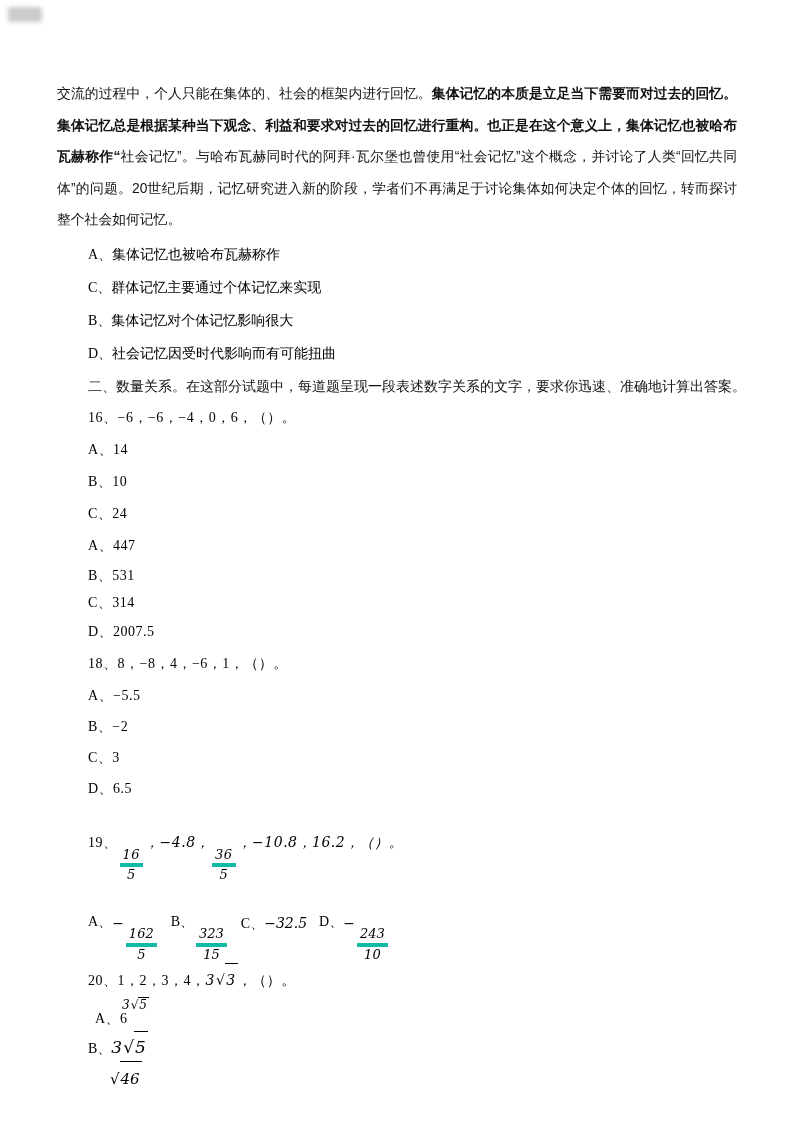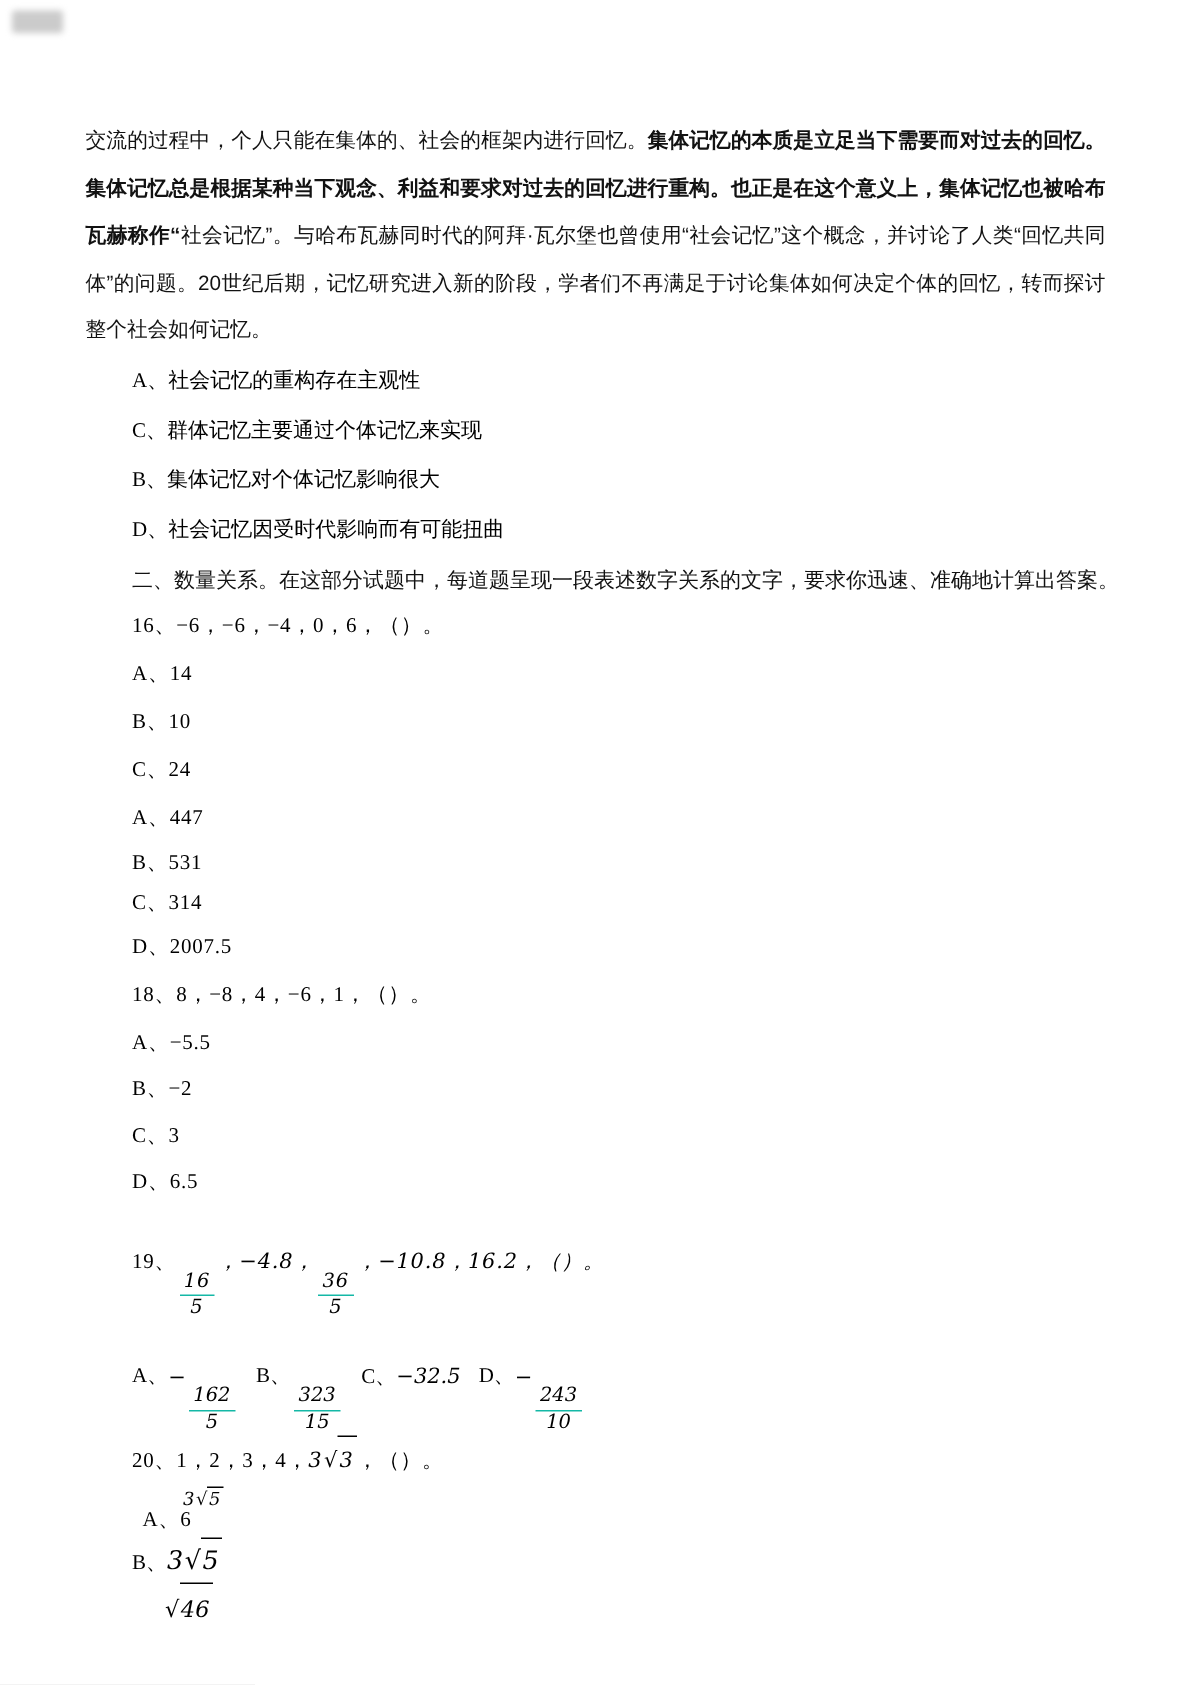--- a/index.html
+++ b/index.html
@@ -41,21 +41,21 @@
   .numline { letter-spacing:0.5px; }
   
   .mathline { line-height:40px; }
   .mathtext { font-family:"DejaVu Serif", serif; font-style:italic; }
   .frac {
     display:inline-block; vertical-align:middle;
     text-align:center; font-family:"DejaVu Serif", serif;
     font-style:italic; font-size:13px; line-height:1.15;
     margin:0 2px;
   }
-  .frac .num { display:block; border-bottom:1px solid #14b8a6; padding:0 3px 1px;margin-top:44px; }
+  .frac .num { display:block; border-bottom:4px solid #14b8a6; padding:0 3px 1px;margin-top:44px; }
   .frac .den { display:block; padding-top:1px; }
   .msign { vertical-align:middle; font-family:"DejaVu Serif", serif; }
   .rad { display:inline-flex; align-items:baseline; font-family:"DejaVu Serif", serif; }
   .rad .coef { font-style:italic; margin-right:1px; }
   .rad .rsign { font-style:normal; }
   .rad .radicand { border-top:1.2px solid #000; font-style:italic; padding:0 2px 0 1px; }
   
   .optrow { line-height:42px; }
   .optitem { display:inline-block; margin-right:12px; vertical-align:middle; }
   
@@ -71,21 +71,21 @@
 </head>
 <body>
 
 <div class="page">
   <div class="stamp"></div>
 
   <div class="content">
 
     <p class="passage"><span>交流的过程中，个人只能在集体的、社会的框架内进行回忆。</span><span class="b">集体记忆的本质是立足当下需要而对过去的回忆。集体记忆总是根据某种当下观念、利益和要求对过去的回忆进行重构。也正是在这个意义上，集体记忆也被哈布瓦赫称作“</span><span>社会记忆”。与哈布瓦赫同时代的阿拜·瓦尔堡也曾使用“社会记忆”这个概念，并讨论了人类“回忆共同体”的问题。20世纪后期，记忆研究进入新的阶段，学者们不再满足于讨论集体如何决定个体的回忆，转而探讨整个社会如何记忆。</span></p>
 
-    <div class="line h33 indent serif">A、社会记忆的重构存在主观性</div>
+    <div class="line h33 indent serif">A、集体记忆也被哈布瓦赫称作</div>
     <div class="line h33 indent serif">C、群体记忆主要通过个体记忆来实现</div>
     <div class="line h33 indent serif">B、集体记忆对个体记忆影响很大</div>
     <div class="line h33 indent serif">D、社会记忆因受时代影响而有可能扭曲</div>
 
     <div class="line indent sans">二、数量关系。在这部分试题中，每道题呈现一段表述数字关系的文字，要求你迅速、准确地计算出答案。</div>
 
     <div class="line indent serif numline">16、−6，−6，−4，0，6，（）。</div>
     <div class="line indent serif numline">A、14</div>
     <div class="line indent serif numline">B、10</div>
     <div class="line indent serif numline">C、24</div>

